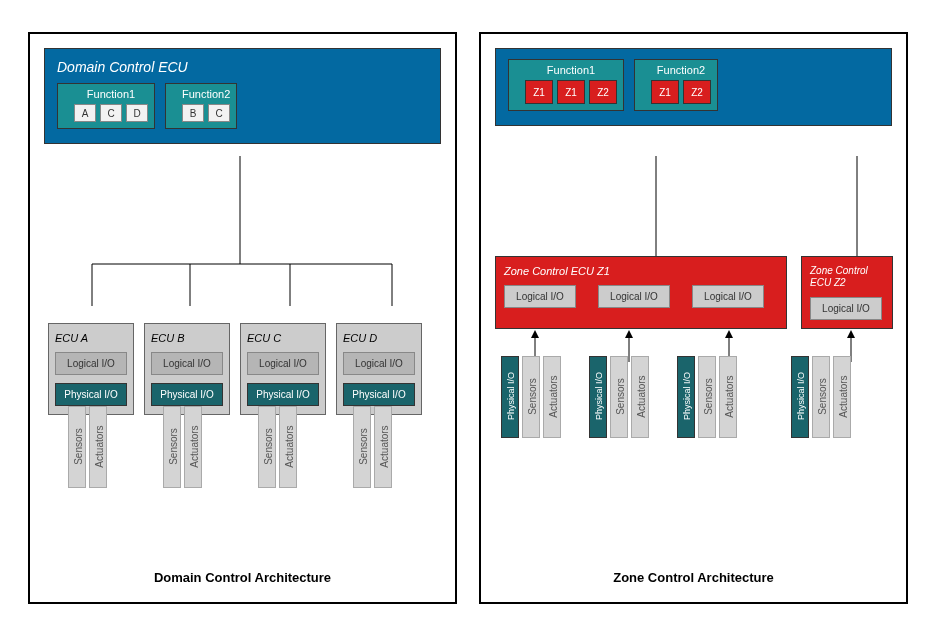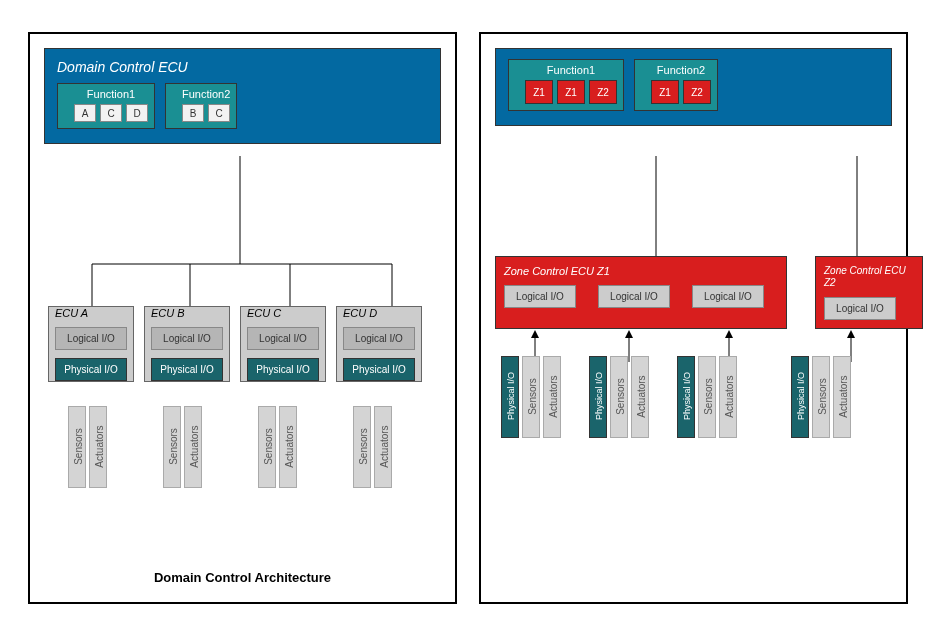--- a/index.html
+++ b/index.html
@@ -9,26 +9,26 @@
   .top-ecu { background: #0369a1; color: #fff; padding: 10px 12px 14px 12px; border: 1px solid #333; }
   .top-ecu-title { font-style: italic; font-size: 14px; margin-bottom: 8px; }
   .funcs { display: flex; gap: 10px; }
   .func { background: #1a8f93; border: 1px solid #333; padding: 4px 6px 6px 16px; }
   .func-title { color: #fff; font-size: 11px; margin-bottom: 4px; text-align: center; }
   .func-items { display: flex; gap: 4px; }
   .func-item-white { background: #f2f2f2; color: #333; border: 1px solid #888; font-size: 10px; width: 22px; height: 18px; display: flex; align-items: center; justify-content: center; }
   .func-item-red { background: #d81e1e; color: #fff; border: 1px solid #333; font-size: 10px; width: 28px; height: 24px; display: flex; align-items: center; justify-content: center; }
 
   .ecu-row { display: flex; gap: 10px; position: absolute; }
-  .ecu-box { background: #ccc; border: 1px solid #666; width: 86px; padding: 0 6px; }
+  .ecu-box { background: #ccc; border: 1px solid #666; width: 86px; padding: 8px 6px; margin-top: 17px; }
   .ecu-box-title { font-style: italic; font-size: 11px; margin-bottom: 8px; }
   .logical { background: #b5b5b5; color: #333; font-size: 10px; text-align: center; padding: 5px 2px; border: 1px solid #888; margin-bottom: 8px; }
   .physical { background: #1a646b; color: #fff; font-size: 10px; text-align: center; padding: 5px 2px; border: 1px solid #333; }
 
-  .zone-row { display: flex; gap: 28px; position: absolute; }
+  .zone-row { display: flex; gap: 14px; position: absolute; }
   .zone-box { background: #d81e1e; border: 1px solid #333; padding: 8px 8px; }
   .zone-title { color: #fff; font-style: italic; font-size: 11px; margin-bottom: 8px; }
   .logical-row { display: flex; gap: 22px; }
   .logical-z { background: #ccc; color: #333; font-size: 10px; text-align: center; padding: 5px 4px; border: 1px solid #888; width: 72px; }
 
   .sa-row { display: flex; gap: 4px; position: absolute; }
   .sa-group { display: flex; gap: 3px; }
   .sa { width: 18px; height: 82px; background: #d4d4d4; border: 1px solid #aaa; position: relative; }
   .sa span { position: absolute; transform: rotate(-90deg); transform-origin: center; font-size: 10px; color: #555; left: -18px; top: 34px; width: 54px; text-align: center; }
   .phys-v { width: 18px; height: 82px; background: #1a646b; border: 1px solid #333; position: relative; }
@@ -177,21 +177,21 @@
 
     <div class="zone-row" style="left:14px; top:222px;">
       <div class="zone-box" style="width:292px;">
         <div class="zone-title">Zone Control ECU Z1</div>
         <div class="logical-row">
           <div class="logical-z">Logical I/O</div>
           <div class="logical-z">Logical I/O</div>
           <div class="logical-z">Logical I/O</div>
         </div>
       </div>
-      <div class="zone-box" style="width:108px;">
+      <div class="zone-box" style="width:92px;">
         <div class="zone-title" style="font-size:10px; line-height:1.2;">Zone Control ECU Z2</div>
         <div class="logical-row">
           <div class="logical-z">Logical I/O</div>
         </div>
       </div>
     </div>
 
     <div class="sa-row" style="left:20px; top:322px; gap:28px;">
       <div class="sa-group">
         <div class="phys-v">
@@ -232,14 +232,15 @@
           </div>
         <div class="sa">
             <span>Sensors</span>
           </div>
         <div class="sa">
             <span>Actuators</span>
           </div>
       </div>
     </div>
 
+    <div class="caption" style="left:0;">Zone Control Architecture</div>
   </div>
 </div>
 
 </body></html>

